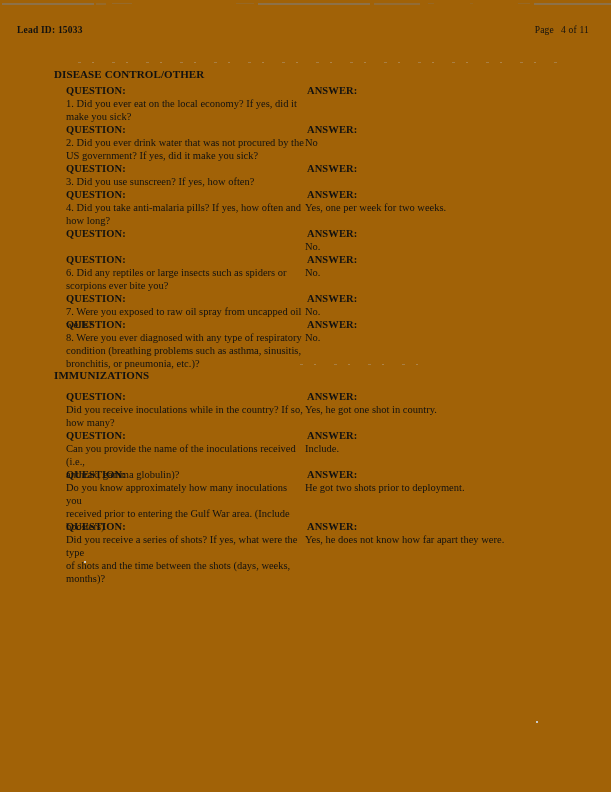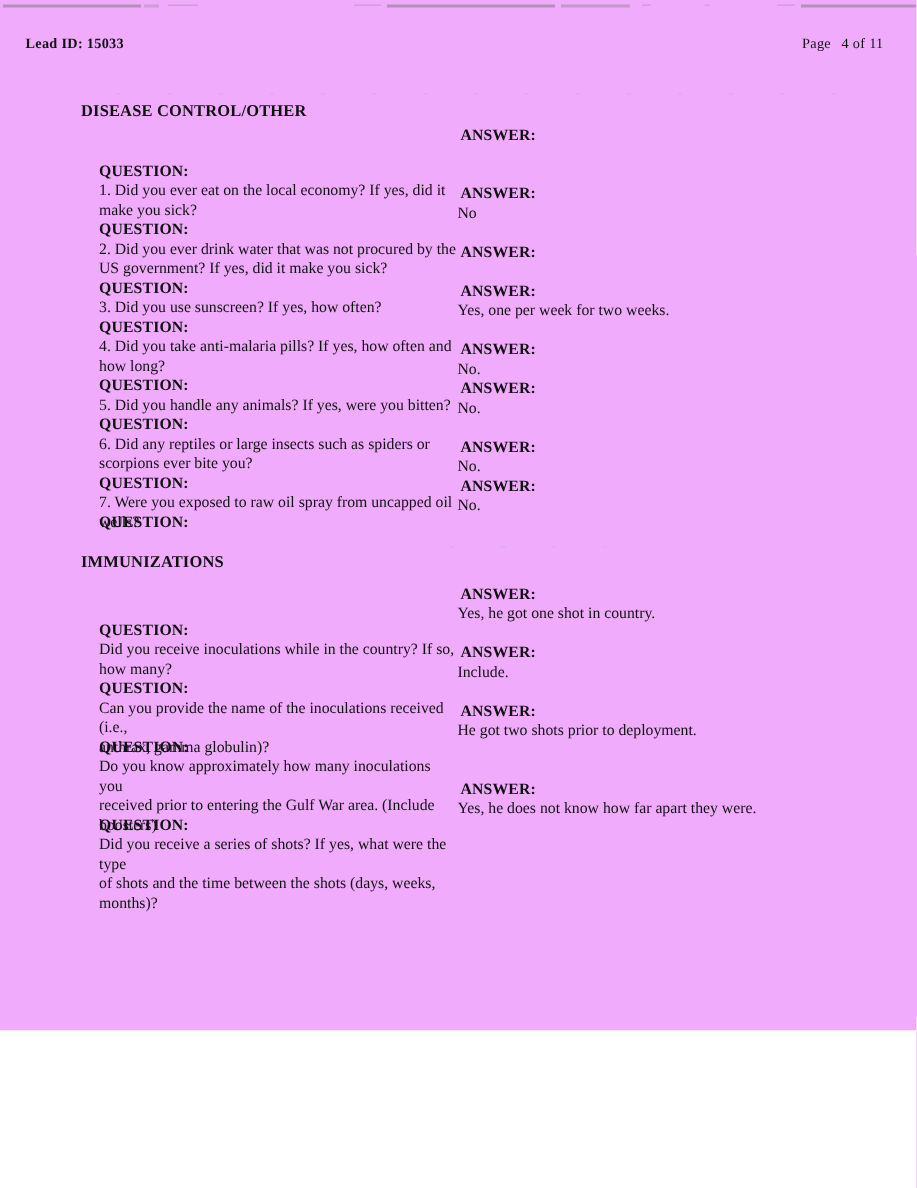--- a/index.html
+++ b/index.html
@@ -3,22 +3,22 @@
 <meta charset="utf-8">
 <style>
   html, body {
     margin: 0;
     padding: 0;
     background: #ffffff;
   }
   .page {
     position: relative;
     width: 611px;
-    height: 687px;
-    background: #f0abfc;
+    height: 792px;
+    background: #a16207;
     overflow: hidden;
     font-family: "Liberation Serif", "DejaVu Serif", serif;
     color: #111111;
     -webkit-font-smoothing: none;
   }
 
   
   .scanline {
     position: absolute;
     background: #7d7d7d;
@@ -70,21 +70,20 @@
   
   .qa {
     position: absolute;
     left: 0;
     right: 0;
   }
   .col-q {
     position: absolute;
     left: 66px;
     width: 238px;
-    margin-top: 24px;
   }
   .col-a {
     position: absolute;
     left: 305px;
     width: 300px;
   }
   .lbl {
     font-size: 10.5px;
     font-weight: bold;
     line-height: 13px;
@@ -175,21 +174,20 @@
     </div>
     <div class="col-a">
       <div class="lbl lbl-a">ANSWER:</div>
       <div class="txt txt-a">Yes, one per week for two weeks.</div>
     </div>
   </div>
 
   <div class="qa" style="top:227px;">
     <div class="col-q">
       <div class="lbl">QUESTION:</div>
-      <div class="txt txt-q">5. Did you handle any animals?  If yes, were you bitten?</div>
     </div>
     <div class="col-a">
       <div class="lbl lbl-a">ANSWER:</div>
       <div class="txt txt-a">No.</div>
     </div>
   </div>
 
   <div class="qa" style="top:253px;">
     <div class="col-q">
       <div class="lbl">QUESTION:</div>
@@ -210,20 +208,23 @@
     </div>
     <div class="col-a">
       <div class="lbl lbl-a">ANSWER:</div>
       <div class="txt txt-a">No.</div>
     </div>
   </div>
 
   <div class="qa" style="top:318px;">
     <div class="col-q">
       <div class="lbl">QUESTION:</div>
+      <div class="txt txt-q">8.  Were you ever diagnosed with any type of respiratory
+condition (breathing problems such as asthma, sinusitis,
+bronchitis, or pneumonia, etc.)?</div>
     </div>
     <div class="col-a">
       <div class="lbl lbl-a">ANSWER:</div>
       <div class="txt txt-a">No.</div>
     </div>
   </div>
 
   <div class="section-title" style="top:369px;">IMMUNIZATIONS</div>
 
   <div class="qa" style="top:390px;">

